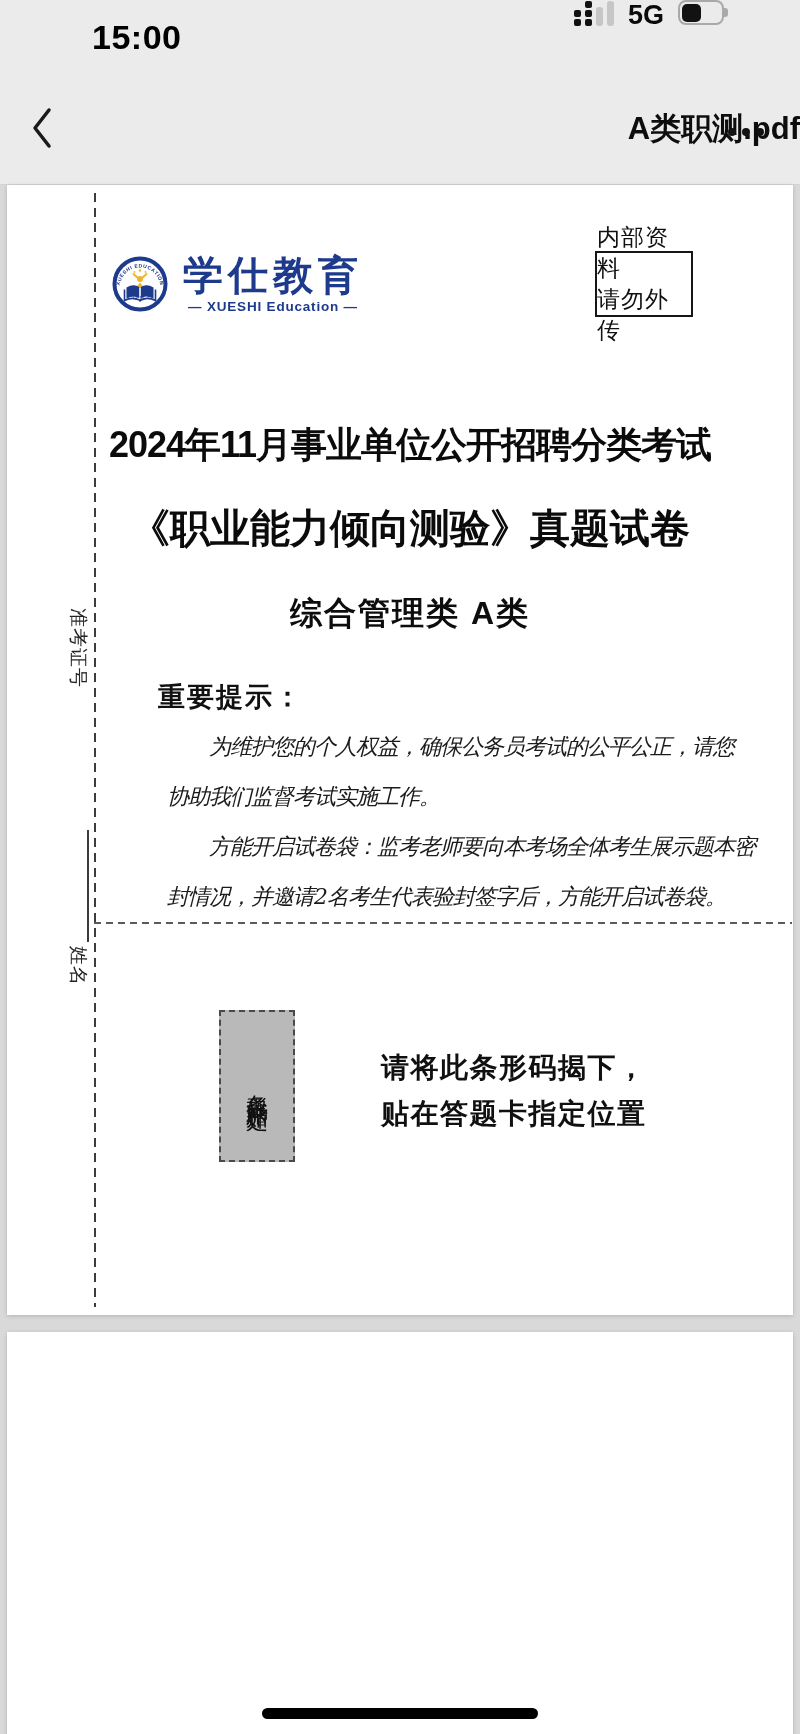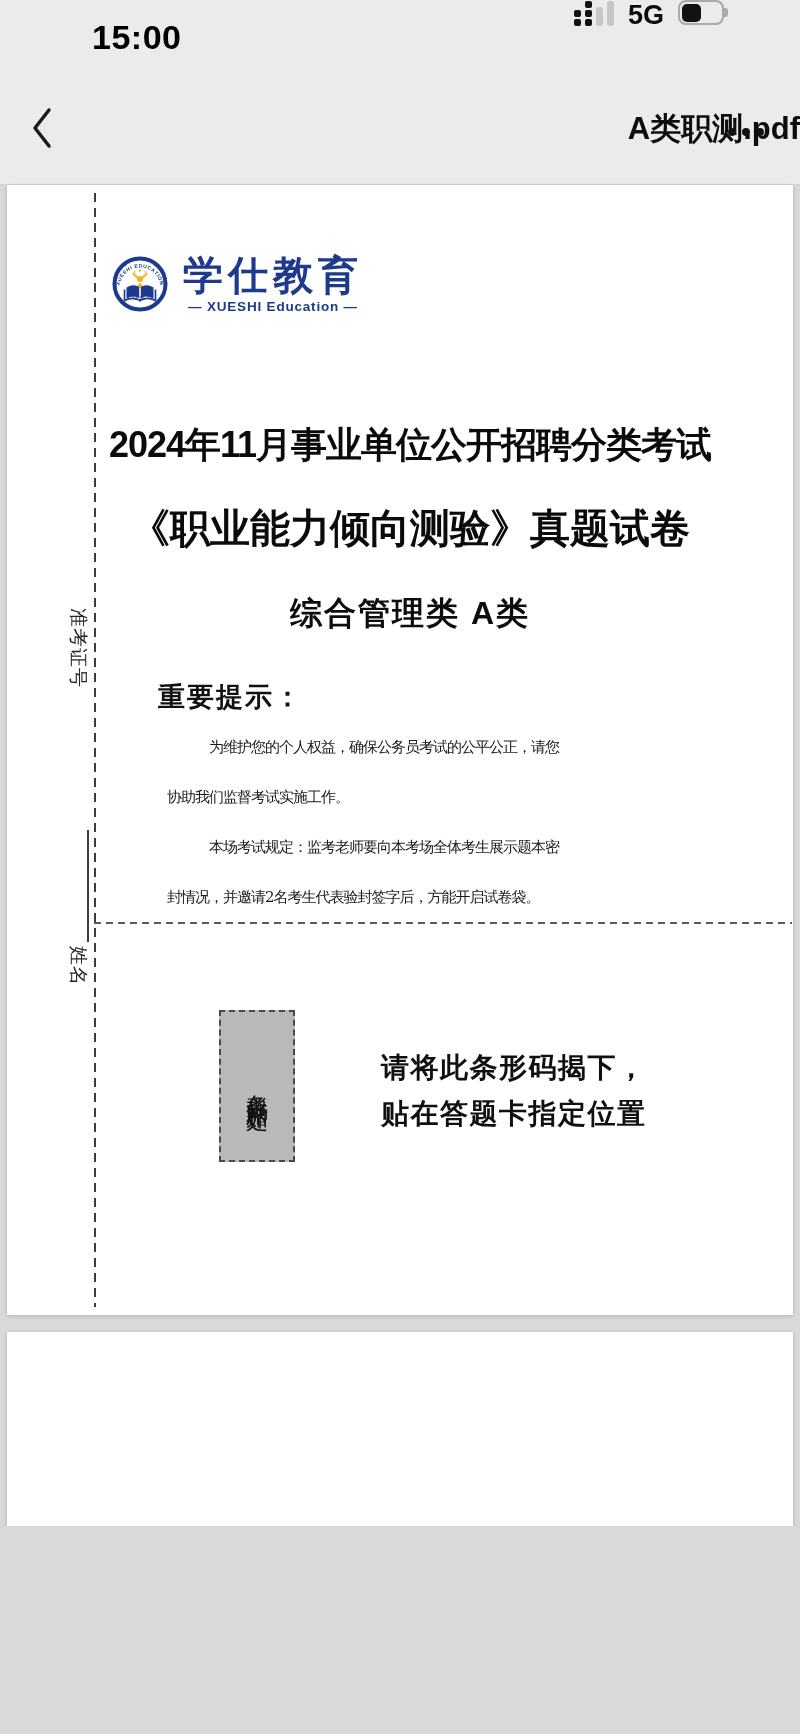--- a/index.html
+++ b/index.html
@@ -1,18 +1,18 @@
 <!DOCTYPE html>
 <html><head>
 <meta charset="utf-8">
 <style>
   * { margin:0; padding:0; box-sizing:border-box; }
   html,body { width:800px; height:1734px; }
   body { font-family:"Liberation Sans","DejaVu Sans",sans-serif; background:#d9d9d9; }
-  .screen { position:relative; width:800px; height:1526px; background:#14532d; overflow:hidden; }
+  .screen { position:relative; width:800px; height:1734px; background:#14532d; overflow:hidden; }
 
   
   .status-bar { position:absolute; left:0; top:0; width:800px; height:70px; background:#ebebeb; }
   .time { position:absolute; left:92px; top:18px; font-size:34px; font-weight:700; color:#000; letter-spacing:.5px; }
   .status-right { position:absolute; right:72px; top:0; height:70px; display:flex; align-items:flex-start; gap:14px; }
   .signal { display:flex; align-items:flex-end; gap:4px; height:26px; }
   .sig-dotcol { display:flex; flex-direction:column; gap:2px; }
   .sig-dot { width:7px; height:7px; border-radius:2px; background:#111; }
   .sig-bar { width:7px; border-radius:3px; background:#c6c6c6; }
   .net { font-size:27px; font-weight:700; color:#0a0a0a; }
@@ -53,22 +53,22 @@
               display:flex; flex-direction:column; align-items:center; justify-content:center; }
   .conf-box div { font-size:23px; line-height:31px; font-weight:500; color:#111; letter-spacing:1px; }
 
   .center-col { position:absolute; left:87px; width:632px; text-align:center; white-space:nowrap; }
   .t1 { top:236px; font-size:36px; font-weight:900; letter-spacing:-1px; color:#0b0b0b; }
   .t2 { top:316px; font-size:40px; font-weight:900; letter-spacing:0; color:#0b0b0b; }
   .t3 { top:407px; font-size:32px; font-weight:700; letter-spacing:2px; color:#0d0d0d; }
 
   .notice-h { position:absolute; left:139px; top:494px; font-size:27px; font-weight:700; color:#111; letter-spacing:2px;margin-left:12px; }
   .notice-body { position:absolute; left:160px; top:537px; width:560px;
-                 font-family:"DejaVu Serif","Liberation Serif",serif; 
-                 font-size:15px; letter-spacing:-1px; line-height:50px; color:#1b1b1b; }
+                 font-family:"DejaVu Serif","Liberation Serif",serif; font-style:italic;
+                 font-size:22px; letter-spacing:-1px; line-height:50px; color:#1b1b1b; }
   .notice-body div { white-space:nowrap; }
   .notice-body .indent { padding-left:42px; }
 
   .barcode-box { position:absolute; left:212px; top:825px; width:76px; height:152px; background:#b9b9b9;
                  border:2px dashed #4a4a4a; display:flex; align-items:center; justify-content:center; }
   .barcode-label { writing-mode:vertical-rl; text-orientation:upright; font-size:22px; letter-spacing:3px;
                    color:#111; font-weight:500; line-height:24px; }
   .barcode-instr { position:absolute; left:374px; top:860px; font-size:28px; font-weight:700; color:#101010;
                    line-height:46px; letter-spacing:1.5px; white-space:nowrap;text-align:center; }
 
@@ -151,30 +151,34 @@
           <path d="M15.5 32.5 Q22.5 28.5 28.2 32 L28.2 43 Q22.5 39.5 15.5 43.8 Z" fill="#1d3a8c"></path>
           <path d="M42.5 32.5 Q35.5 28.5 29.8 32 L29.8 43 Q35.5 39.5 42.5 43.8 Z" fill="#1d3a8c"></path>
           <path d="M13.5 34.5 L13.5 45.5 Q21.5 41.5 28.5 45 L29 45.8 L29.5 45 Q36.5 41.5 44.5 45.5 L44.5 34.5" fill="none" stroke="#1d3a8c" stroke-width="1.6"></path>
         </svg>
         <div class="logo-text-wrap">
           <div class="logo-cn">学仕教育</div>
           <div class="logo-en">— XUESHI Education —</div>
         </div>
       </div>
 
+      <div class="conf-box">
+        <div>内部资料</div>
+        <div>请勿外传</div>
+      </div>
 
       <div class="center-col t1">2024年11月事业单位公开招聘分类考试</div>
       <div class="center-col t2">《职业能力倾向测验》真题试卷</div>
       <div class="center-col t3">综合管理类 A类</div>
 
       <div class="notice-h">重要提示：</div>
       <div class="notice-body">
         <div class="indent">为维护您的个人权益，确保公务员考试的公平公正，请您</div>
         <div>协助我们监督考试实施工作。</div>
-        <div class="indent">本场考试规定：监考老师要向本考场全体考生展示题本密</div>
+        <div class="indent">方能开启试卷袋：监考老师要向本考场全体考生展示题本密</div>
         <div>封情况，并邀请2名考生代表验封签字后，方能开启试卷袋。</div>
       </div>
 
       <div class="barcode-box">
         <div class="barcode-label">条形码粘贴处</div>
       </div>
       <div class="barcode-instr">
         <div>请将此条形码揭下，</div>
         <div>贴在答题卡指定位置</div>
       </div>

